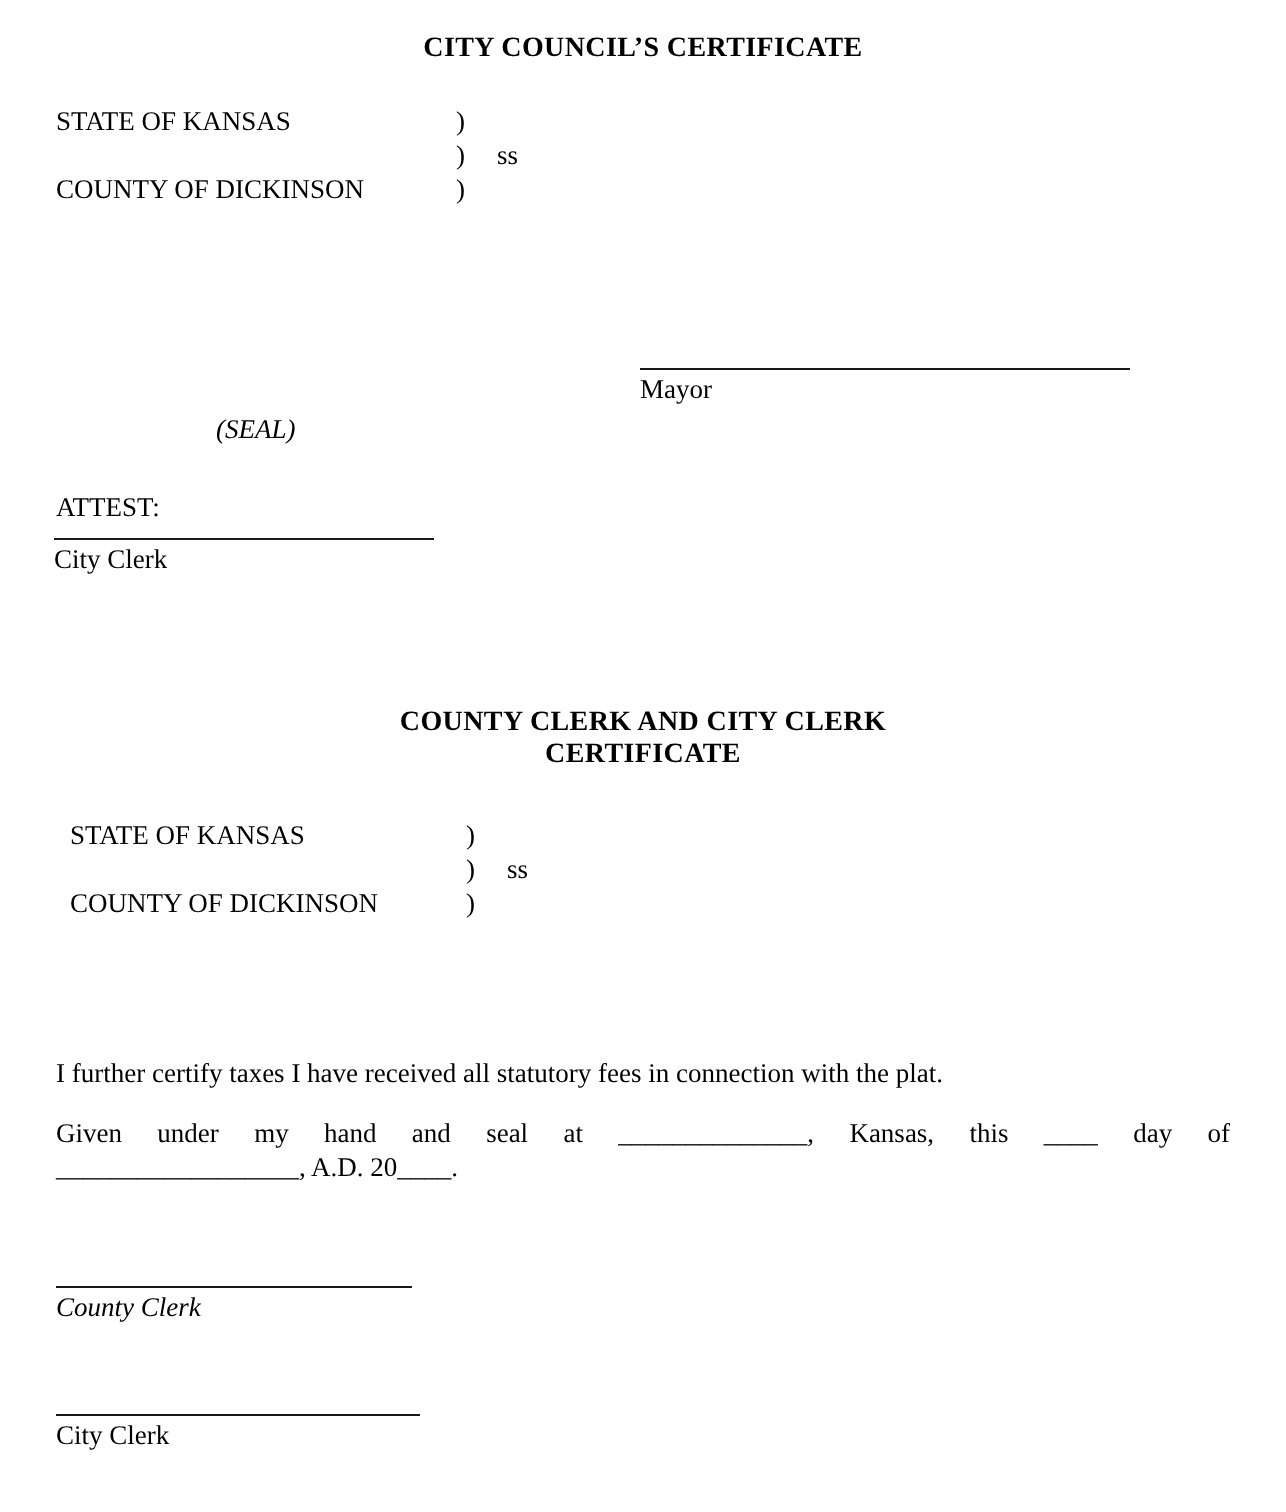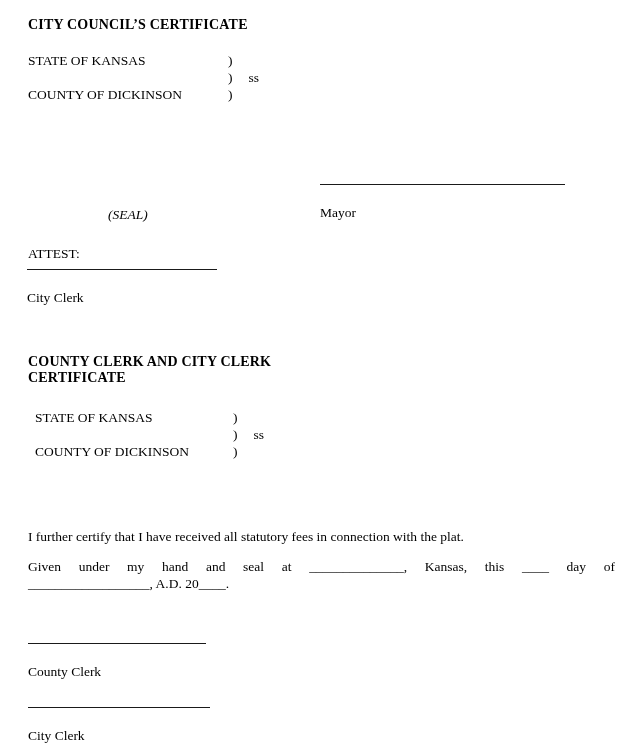--- a/index.html
+++ b/index.html
@@ -10,21 +10,21 @@
     background: #ffffff;
     color: #000000;
     font-family: "Liberation Serif", serif;
     font-size: 13.5px;
     overflow: hidden;
   }
   .abs { position: absolute; }
   .full { left: 28px; right: 28px; }
 
   .cert-title {
-    text-align: left;
+    text-align: center;
     font-weight: bold;
     font-size: 14px;
     line-height: 16px;
     letter-spacing: 0.2px;
   }
 
   .venue-row { display: flex; line-height: 17px; }
   .venue-label { width: 200px; }
   .venue-label.indent2 { width: 198px; }
   .venue-ss { margin-left: 16px; text-align: right; }
@@ -32,21 +32,21 @@
   .para .line  { line-height: 17px; white-space: nowrap; }
   .para .jline {
     line-height: 17px;
     white-space: nowrap;
     text-align: justify;
     text-align-last: justify;
   }
 
   .sigblock { }
   .sigline { border-top: 1.5px solid #1a1a1a; height: 0; }
-  .siglabel { margin-top: 19px; line-height: 17px; }
+  .siglabel { margin-top: 1px; line-height: 17px; }
 </style>
 </head>
 <body>
 
 <div class="page">
 
   <div class="abs full cert-title" style="top:17px;">CITY COUNCIL’S CERTIFICATE</div>
 
   <div class="abs" style="top:52px; left:28px;">
     <div class="venue-row">
@@ -95,29 +95,29 @@
       <span class="venue-ss">ss</span>
     </div>
     <div class="venue-row">
       <span class="venue-label indent2">COUNTY OF DICKINSON</span>
       <span class="venue-paren">)</span>
     </div>
   </div>
 
 
   <div class="abs full para" style="top:528px;">
-    <div class="line">I further certify that I have received all statutory fees in connection with the plat.</div>
+    <div class="line">I further certify taxes I have received all statutory fees in connection with the plat.</div>
   </div>
 
   <div class="abs full para" style="top:558px;">
     <div class="jline">Given under my hand and seal at ______________, Kansas, this ____ day of</div>
     <div class="line">__________________, A.D. 20____.</div>
   </div>
 
-  <div class="abs sigblock" style="top:643px; left:28px; width:178px;">
+  <div class="abs sigblock" style="top:643px; left:28px; width:178px;font-style:italic;">
     <div class="sigline"></div>
     <div class="siglabel">County Clerk</div>
   </div>
 
   <div class="abs sigblock" style="top:707px; left:28px; width:182px;">
     <div class="sigline"></div>
     <div class="siglabel">City Clerk</div>
   </div>
 
 </div>

